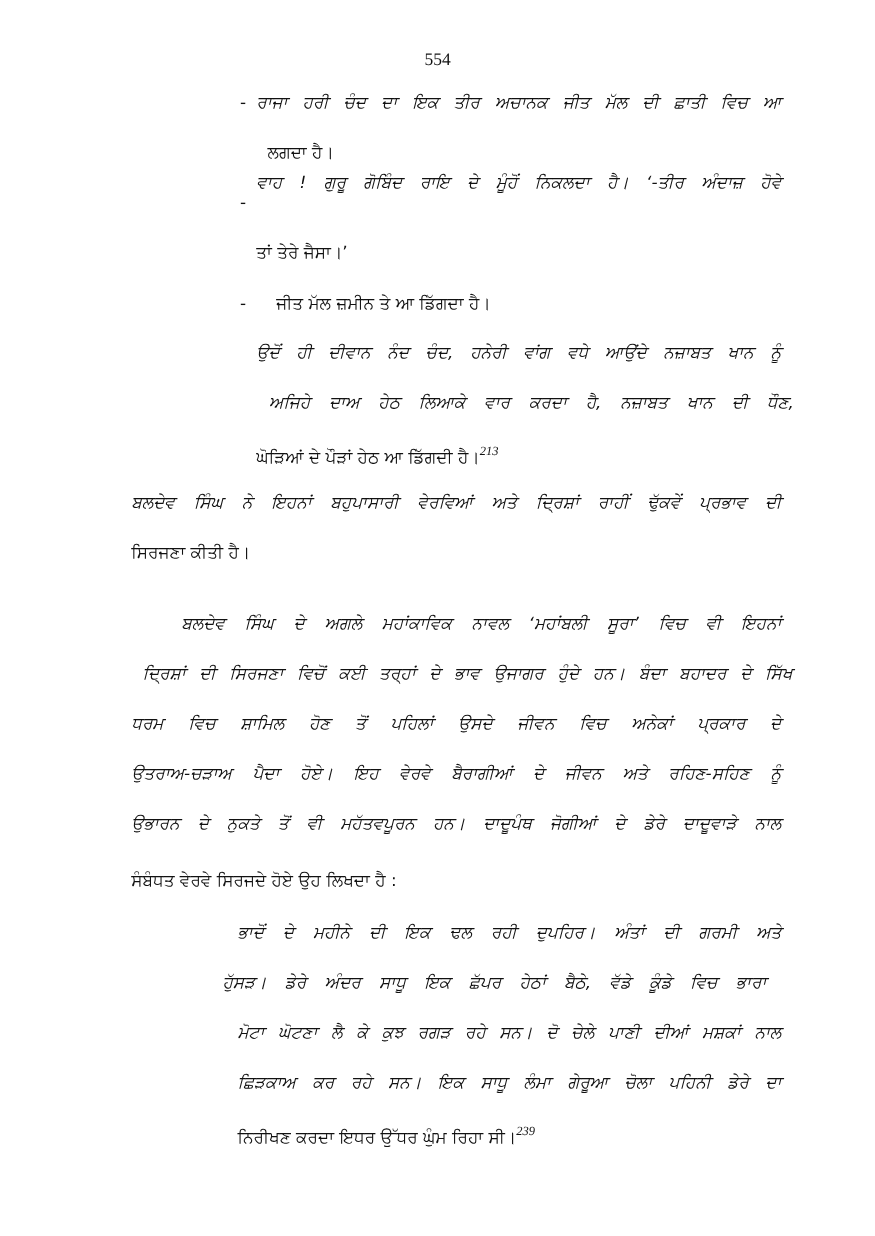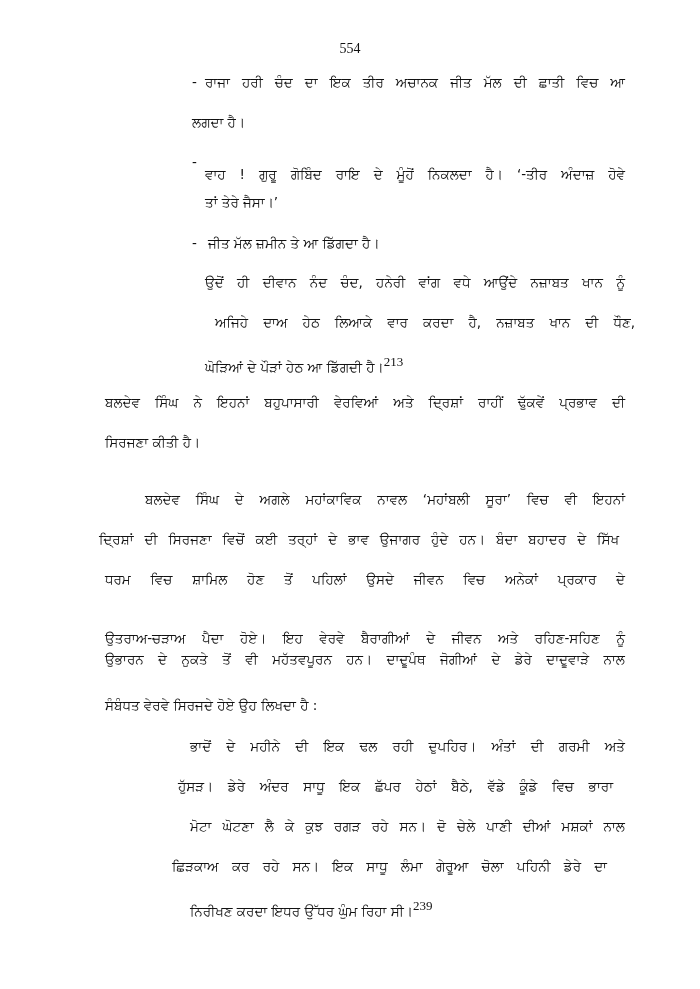--- a/index.html
+++ b/index.html
@@ -8,65 +8,65 @@
       font-family: "DejaVu Sans", "Liberation Sans", sans-serif;
       color: #111111;
     }
     .page-num {
       position: absolute; top: 41px; left: 0; width: 700px; text-align: center;
       font-family: "Liberation Serif", "DejaVu Serif", serif; font-size: 14px;
     }
     .line {
       position: absolute; font-size: 13.5px; line-height: 20px; white-space: nowrap;
     }
-    .justify { text-align: justify; text-align-last: justify; white-space: normal; }
-    sup { font-family: "Liberation Serif", serif; font-size: 13px; vertical-align: 6px; }
+    .justify { text-align: justify; text-align-last: justify; white-space: normal; font-style: italic; }
+    sup { font-family: "Liberation Serif", serif; font-size: 10px; vertical-align: 6px; font-style: italic; }
     .dash { position: absolute; left: 192px; }
   </style>
 </head>
 <body>
 
 <div>
   <div class="page-num">554</div>
 
   <div>
     <span class="line dash" style="top:72px">-</span>
     <div class="line justify" style="top:72px; left:205px; width:420px">ਰਾਜਾ ਹਰੀ ਚੰਦ ਦਾ ਇਕ ਤੀਰ ਅਚਾਨਕ ਜੀਤ ਮੱਲ ਦੀ ਛਾਤੀ ਵਿਚ ਆ</div>
-    <div class="line" style="top:112px; left:192px">ਲਗਦਾ ਹੈ।</div>
+    <div class="line" style="top:112px; left:214px">ਲਗਦਾ ਹੈ।</div>
 
     <span class="line dash" style="top:152px">-</span>
-    <div class="line justify" style="top:164px; left:205px; width:420px">ਵਾਹ ! ਗੁਰੂ ਗੋਬਿੰਦ ਰਾਇ ਦੇ ਮੂੰਹੋਂ ਨਿਕਲਦਾ ਹੈ। ‘-ਤੀਰ ਅੰਦਾਜ਼ ਹੋਵੇ</div>
+    <div class="line justify" style="top:136px; left:205px; width:420px">ਵਾਹ ! ਗੁਰੂ ਗੋਬਿੰਦ ਰਾਇ ਦੇ ਮੂੰਹੋਂ ਨਿਕਲਦਾ ਹੈ। ‘-ਤੀਰ ਅੰਦਾਜ਼ ਹੋਵੇ</div>
     <div class="line" style="top:192px; left:205px">ਤਾਂ ਤੇਰੇ ਜੈਸਾ।’</div>
 
     <span class="line dash" style="top:233px">-</span>
-    <div class="line" style="top:233px; left:208px">ਜੀਤ ਮੱਲ ਜ਼ਮੀਨ ਤੇ ਆ ਡਿੱਗਦਾ ਹੈ।</div>
+    <div class="line" style="top:233px; left:221px">ਜੀਤ ਮੱਲ ਜ਼ਮੀਨ ਤੇ ਆ ਡਿੱਗਦਾ ਹੈ।</div>
 
     <div class="line justify" style="top:272px; left:205px; width:420px">ਉਦੋਂ ਹੀ ਦੀਵਾਨ ਨੰਦ ਚੰਦ, ਹਨੇਰੀ ਵਾਂਗ ਵਧੇ ਆਉਂਦੇ ਨਜ਼ਾਬਤ ਖਾਨ ਨੂੰ</div>
     <div class="line justify" style="top:312px; left:215px; width:420px">ਅਜਿਹੇ ਦਾਅ ਹੇਠ ਲਿਆਕੇ ਵਾਰ ਕਰਦਾ ਹੈ, ਨਜ਼ਾਬਤ ਖਾਨ ਦੀ ਧੌਣ,</div>
     <div class="line" style="top:352px; left:205px">
       <span>ਘੋੜਿਆਂ ਦੇ ਪੌੜਾਂ ਹੇਠ ਆ ਡਿੱਗਦੀ ਹੈ।</span><sup>213</sup>
     </div>
   </div>
 
   <div>
     <div class="line justify" style="top:392px; left:105px; width:520px">ਬਲਦੇਵ ਸਿੰਘ ਨੇ ਇਹਨਾਂ ਬਹੁਪਾਸਾਰੀ ਵੇਰਵਿਆਂ ਅਤੇ ਦ੍ਰਿਸ਼ਾਂ ਰਾਹੀਂ ਢੁੱਕਵੇਂ ਪ੍ਰਭਾਵ ਦੀ</div>
     <div class="line" style="top:432px; left:105px">ਸਿਰਜਣਾ ਕੀਤੀ ਹੈ।</div>
   </div>
 
   <div>
     <div class="line justify" style="top:489px; left:145px; width:480px">ਬਲਦੇਵ ਸਿੰਘ ਦੇ ਅਗਲੇ ਮਹਾਂਕਾਵਿਕ ਨਾਵਲ ‘ਮਹਾਂਬਲੀ ਸੂਰਾ’ ਵਿਚ ਵੀ ਇਹਨਾਂ</div>
-    <div class="line justify" style="top:529px; left:99px; width:520px">ਦ੍ਰਿਸ਼ਾਂ ਦੀ ਸਿਰਜਣਾ ਵਿਚੋਂ ਕਈ ਤਰ੍ਹਾਂ ਦੇ ਭਾਵ ਉਜਾਗਰ ਹੁੰਦੇ ਹਨ। ਬੰਦਾ ਬਹਾਦਰ ਦੇ ਸਿੱਖ</div>
+    <div class="line justify" style="top:529px; left:114px; width:520px">ਦ੍ਰਿਸ਼ਾਂ ਦੀ ਸਿਰਜਣਾ ਵਿਚੋਂ ਕਈ ਤਰ੍ਹਾਂ ਦੇ ਭਾਵ ਉਜਾਗਰ ਹੁੰਦੇ ਹਨ। ਬੰਦਾ ਬਹਾਦਰ ਦੇ ਸਿੱਖ</div>
     <div class="line justify" style="top:569px; left:105px; width:520px">ਧਰਮ ਵਿਚ ਸ਼ਾਮਿਲ ਹੋਣ ਤੋਂ ਪਹਿਲਾਂ ਉਸਦੇ ਜੀਵਨ ਵਿਚ ਅਨੇਕਾਂ ਪ੍ਰਕਾਰ ਦੇ</div>
-    <div class="line justify" style="top:628px; left:105px; width:520px">ਉਤਰਾਅ-ਚੜਾਅ ਪੈਦਾ ਹੋਏ। ਇਹ ਵੇਰਵੇ ਬੈਰਾਗੀਆਂ ਦੇ ਜੀਵਨ ਅਤੇ ਰਹਿਣ-ਸਹਿਣ ਨੂੰ</div>
+    <div class="line justify" style="top:609px; left:105px; width:520px">ਉਤਰਾਅ-ਚੜਾਅ ਪੈਦਾ ਹੋਏ। ਇਹ ਵੇਰਵੇ ਬੈਰਾਗੀਆਂ ਦੇ ਜੀਵਨ ਅਤੇ ਰਹਿਣ-ਸਹਿਣ ਨੂੰ</div>
     <div class="line justify" style="top:649px; left:105px; width:520px">ਉਭਾਰਨ ਦੇ ਨੁਕਤੇ ਤੋਂ ਵੀ ਮਹੱਤਵਪੂਰਨ ਹਨ। ਦਾਦੂਪੰਥ ਜੋਗੀਆਂ ਦੇ ਡੇਰੇ ਦਾਦੂਵਾੜੇ ਨਾਲ</div>
     <div class="line" style="top:695px; left:105px">ਸੰਬੰਧਤ ਵੇਰਵੇ ਸਿਰਜਦੇ ਹੋਏ ਉਹ ਲਿਖਦਾ ਹੈ :</div>
   </div>
 
   <div>
     <div class="line justify" style="top:736px; left:190px; width:435px">ਭਾਦੋਂ ਦੇ ਮਹੀਨੇ ਦੀ ਇਕ ਢਲ ਰਹੀ ਦੁਪਹਿਰ। ਅੰਤਾਂ ਦੀ ਗਰਮੀ ਅਤੇ</div>
     <div class="line justify" style="top:776px; left:178px; width:435px">ਹੁੱਸੜ। ਡੇਰੇ ਅੰਦਰ ਸਾਧੂ ਇਕ ਛੱਪਰ ਹੇਠਾਂ ਬੈਠੇ, ਵੱਡੇ ਕੂੰਡੇ ਵਿਚ ਭਾਰਾ</div>
     <div class="line justify" style="top:816px; left:190px; width:435px">ਮੋਟਾ ਘੋਟਣਾ ਲੈ ਕੇ ਕੁਝ ਰਗੜ ਰਹੇ ਸਨ। ਦੋ ਚੇਲੇ ਪਾਣੀ ਦੀਆਂ ਮਸ਼ਕਾਂ ਨਾਲ</div>
-    <div class="line justify" style="top:856px; left:172px; width:435px">ਛਿੜਕਾਅ ਕਰ ਰਹੇ ਸਨ। ਇਕ ਸਾਧੂ ਲੰਮਾ ਗੇਰੂਆ ਚੋਲਾ ਪਹਿਨੀ ਡੇਰੇ ਦਾ</div>
+    <div class="line justify" style="top:856px; left:190px; width:435px">ਛਿੜਕਾਅ ਕਰ ਰਹੇ ਸਨ। ਇਕ ਸਾਧੂ ਲੰਮਾ ਗੇਰੂਆ ਚੋਲਾ ਪਹਿਨੀ ਡੇਰੇ ਦਾ</div>
     <div class="line" style="top:896px; left:190px">
       <span>ਨਿਰੀਖਣ ਕਰਦਾ ਇਧਰ ਉੱਧਰ ਘੁੰਮ ਰਿਹਾ ਸੀ।</span><sup>239</sup>
     </div>
   </div>
 </div>
 
 </body></html>

